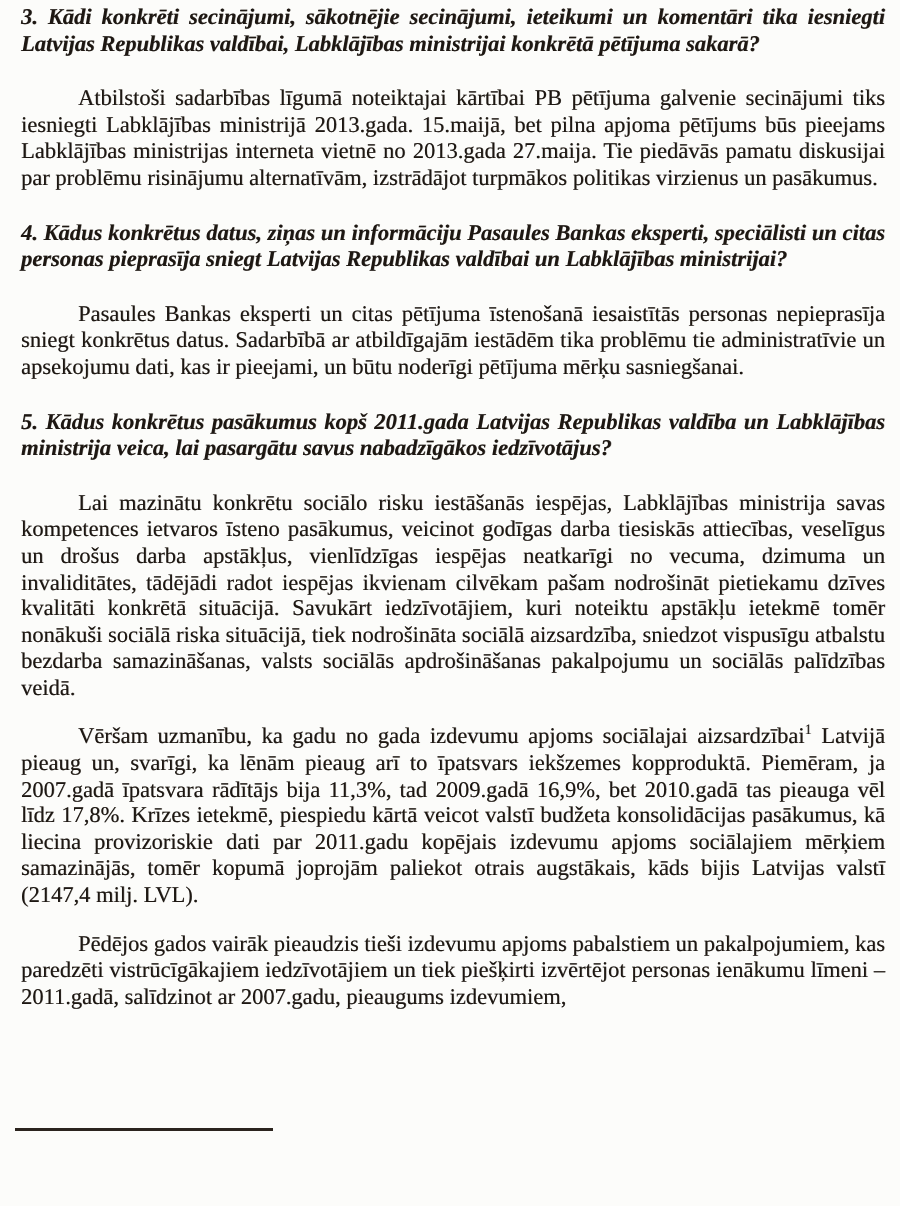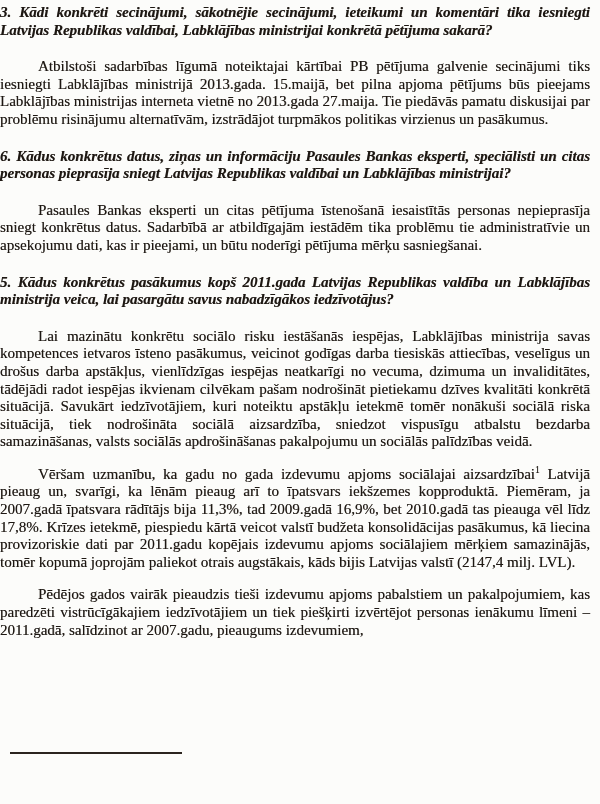--- a/index.html
+++ b/index.html
@@ -10,21 +10,21 @@
     width: 600px;
     height: 804px;
     background: #fcfcfa;
     overflow: hidden;
   }
   .page {
     position: relative;
     box-sizing: border-box;
     width: 600px;
     height: 696px;
-    padding: 4px 10px 0 0;
+    padding: 4px 10px 0 14px;
     background: #fcfcfa;
     color: #1d1712;
     font-family: "Liberation Serif", "DejaVu Serif", serif;
     text-shadow: 0.3px 0 0 rgba(29,23,18,0.55);
   }
   p { margin: 0; }
   .question {
     font-size: 15px;
     line-height: 17.6px;
     font-weight: bold;
@@ -72,21 +72,21 @@
 </style>
 </head>
 <body>
 
 <div class="page">
 
   <p class="question">3. Kādi konkrēti secinājumi, sākotnējie secinājumi, ieteikumi un komentāri tika iesniegti Latvijas Republikas valdībai, Labklājības ministrijai konkrētā pētījuma sakarā?</p>
 
   <p class="body">Atbilstoši sadarbības līgumā noteiktajai kārtībai PB pētījuma galvenie secinājumi tiks iesniegti Labklājības ministrijā 2013.gada. 15.maijā, bet pilna apjoma pētījums būs pieejams Labklājības ministrijas interneta vietnē no 2013.gada 27.maija. Tie piedāvās pamatu diskusijai par problēmu risinājumu alternatīvām, izstrādājot turpmākos politikas virzienus un pasākumus.</p>
 
-  <p class="question">6. Kādus konkrētus datus, ziņas un informāciju Pasaules Bankas eksperti, speciālisti un citas personas pieprasīja sniegt Latvijas Republikas valdībai un Labklājības ministrijai?</p>
+  <p class="question">4. Kādus konkrētus datus, ziņas un informāciju Pasaules Bankas eksperti, speciālisti un citas personas pieprasīja sniegt Latvijas Republikas valdībai un Labklājības ministrijai?</p>
 
   <p class="body">Pasaules Bankas eksperti un citas pētījuma īstenošanā iesaistītās personas nepieprasīja sniegt konkrētus datus. Sadarbībā ar atbildīgajām iestādēm tika problēmu tie administratīvie un apsekojumu dati, kas ir pieejami, un būtu noderīgi pētījuma mērķu sasniegšanai.</p>
 
   <p class="question">5. Kādus konkrētus pasākumus kopš 2011.gada Latvijas Republikas valdība un Labklājības ministrija veica, lai pasargātu savus nabadzīgākos iedzīvotājus?</p>
 
   <p class="body tight">Lai mazinātu konkrētu sociālo risku iestāšanās iespējas, Labklājības ministrija savas kompetences ietvaros īsteno pasākumus, veicinot godīgas darba tiesiskās attiecības, veselīgus un drošus darba apstākļus, vienlīdzīgas iespējas neatkarīgi no vecuma, dzimuma un invaliditātes, tādējādi radot iespējas ikvienam cilvēkam pašam nodrošināt pietiekamu dzīves kvalitāti konkrētā situācijā. Savukārt iedzīvotājiem, kuri noteiktu apstākļu ietekmē tomēr nonākuši sociālā riska situācijā, tiek nodrošināta sociālā aizsardzība, sniedzot vispusīgu atbalstu bezdarba samazināšanas, valsts sociālās apdrošināšanas pakalpojumu un sociālās palīdzības veidā.</p>
 
   <p class="body tight"><span>Vēršam uzmanību, ka gadu no gada izdevumu apjoms sociālajai aizsardzībai</span><sup class="fnref">1</sup><span> Latvijā pieaug un, svarīgi, ka lēnām pieaug arī to īpatsvars iekšzemes kopproduktā. Piemēram, ja 2007.gadā īpatsvara rādītājs bija 11,3%, tad 2009.gadā 16,9%, bet 2010.gadā tas pieauga vēl līdz 17,8%. Krīzes ietekmē, piespiedu kārtā veicot valstī budžeta konsolidācijas pasākumus, kā liecina provizoriskie dati par 2011.gadu kopējais izdevumu apjoms sociālajiem mērķiem samazinājās, tomēr kopumā joprojām paliekot otrais augstākais, kāds bijis Latvijas valstī (2147,4 milj. LVL).</span></p>
 
   <p class="body tight">Pēdējos gados vairāk pieaudzis tieši izdevumu apjoms pabalstiem un pakalpojumiem, kas paredzēti vistrūcīgākajiem iedzīvotājiem un tiek piešķirti izvērtējot personas ienākumu līmeni – 2011.gadā, salīdzinot ar 2007.gadu, pieaugums izdevumiem,</p>

